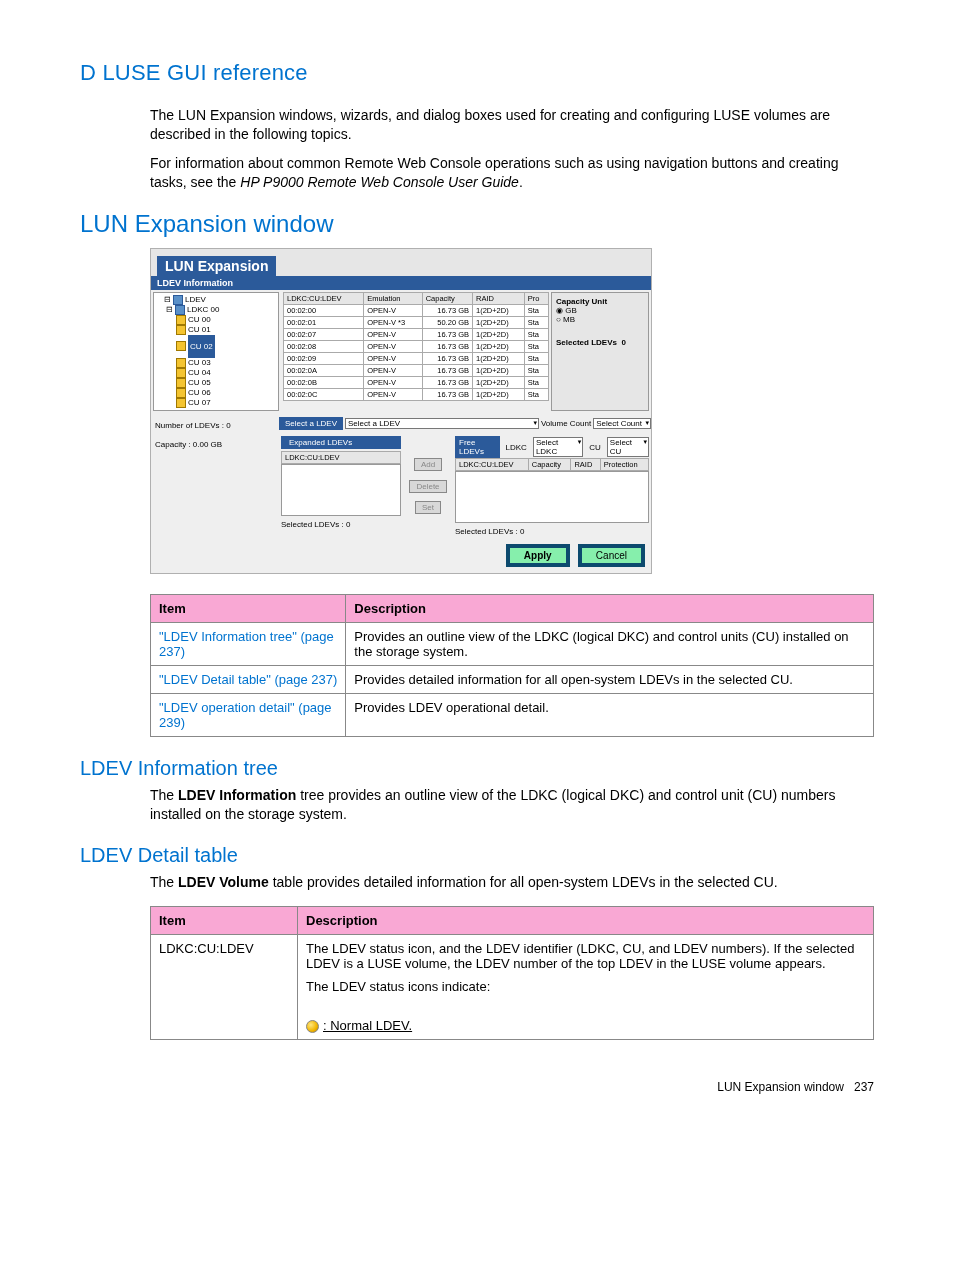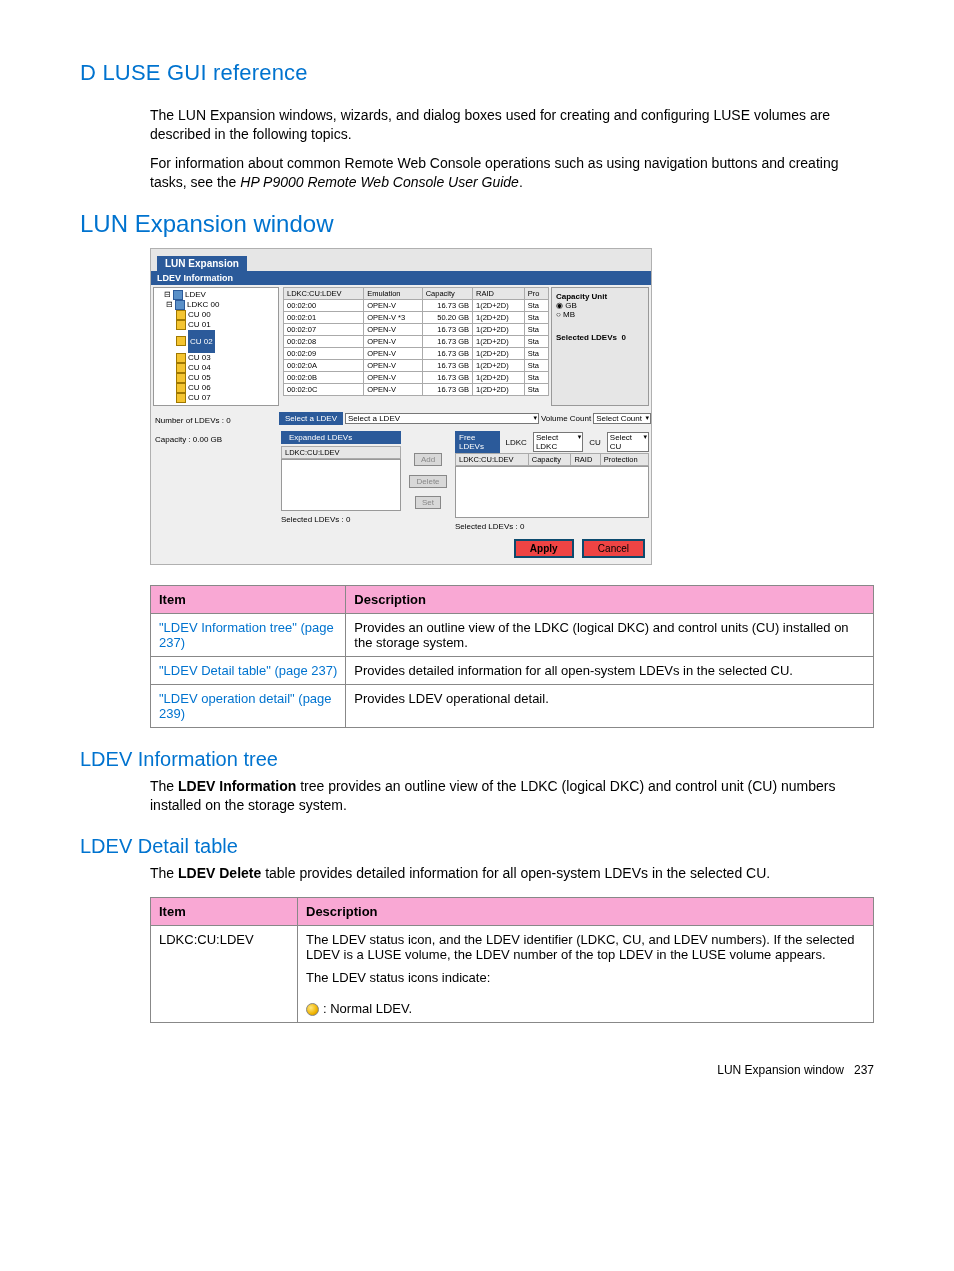--- a/index.html
+++ b/index.html
@@ -52,21 +52,21 @@
     font-size: 8px;
     color: #000;
   }
   .ss-tab {
     background: #2b5a9a;
     color: #fff;
     padding: 2px 8px;
     display: inline-block;
     margin: 4px 0 0 6px;
     font-weight: bold;
-    font-size: 10px;
+    font-size: 14px;
   }
   .ss-header {
     background: #2b5a9a;
     color: #fff;
     padding: 2px 6px;
     font-weight: bold;
     font-size: 9px;
   }
   .ss-row {
     display: flex;
@@ -167,22 +167,22 @@
     right: 1px;
     top: 0;
     font-size: 7px;
   }
   .ss-actions {
     text-align: right;
     padding: 6px;
   }
   .ss-action-btn {
     display: inline-block;
-    border: 2px solid #0c4a6e;
-    background: #ef4444;
+    border: 4px solid #0c4a6e;
+    background: #86efac;
     padding: 2px 14px;
     font-size: 10px;
     margin-left: 6px;
   }
   .ss-free-head {
     display: flex;
     align-items: center;
     gap: 6px;
     font-size: 8px;
   }
@@ -439,38 +439,38 @@
 <h3 class="subsection-title">LDEV Information tree</h3>
 <div class="body-block">
   <p>
     <span>The </span><span class="bold">LDEV Information</span><span> tree provides an outline view of the LDKC (logical DKC) and control unit (CU) numbers installed on the storage system.</span>
   </p>
 </div>
 
 <h3 class="subsection-title">LDEV Detail table</h3>
 <div class="body-block">
   <p>
-    <span>The </span><span class="bold">LDEV Delete</span><span> table provides detailed information for all open-system LDEVs in the selected CU.</span>
+    <span>The </span><span class="bold">LDEV Volume</span><span> table provides detailed information for all open-system LDEVs in the selected CU.</span>
   </p>
 </div>
 
 <table class="doc-table">
   <thead>
         <tr>
     <th style="width:130px;">Item</th>
     <th>Description</th>
   </tr>
       </thead>
   <tbody>
     <tr>
       <td>LDKC:CU:LDEV</td>
       <td>
         <div>The LDEV status icon, and the LDEV identifier (LDKC, CU, and LDEV numbers). If the selected LDEV is a LUSE volume, the LDEV number of the top LDEV in the LUSE volume appears.</div>
         <div style="margin-top:8px;">The LDEV status icons indicate:</div>
-        <div style="margin-top:16px;">
+        <div style="margin-top:24px;text-decoration:underline;">
           <span class="icon-disc"></span><span>: Normal LDEV.</span>
         </div>
       </td>
     </tr>
   </tbody>
 </table>
 
 <div class="footer">
   <span>LUN Expansion window</span>&nbsp;&nbsp;&nbsp;<span>237</span>
 </div>

